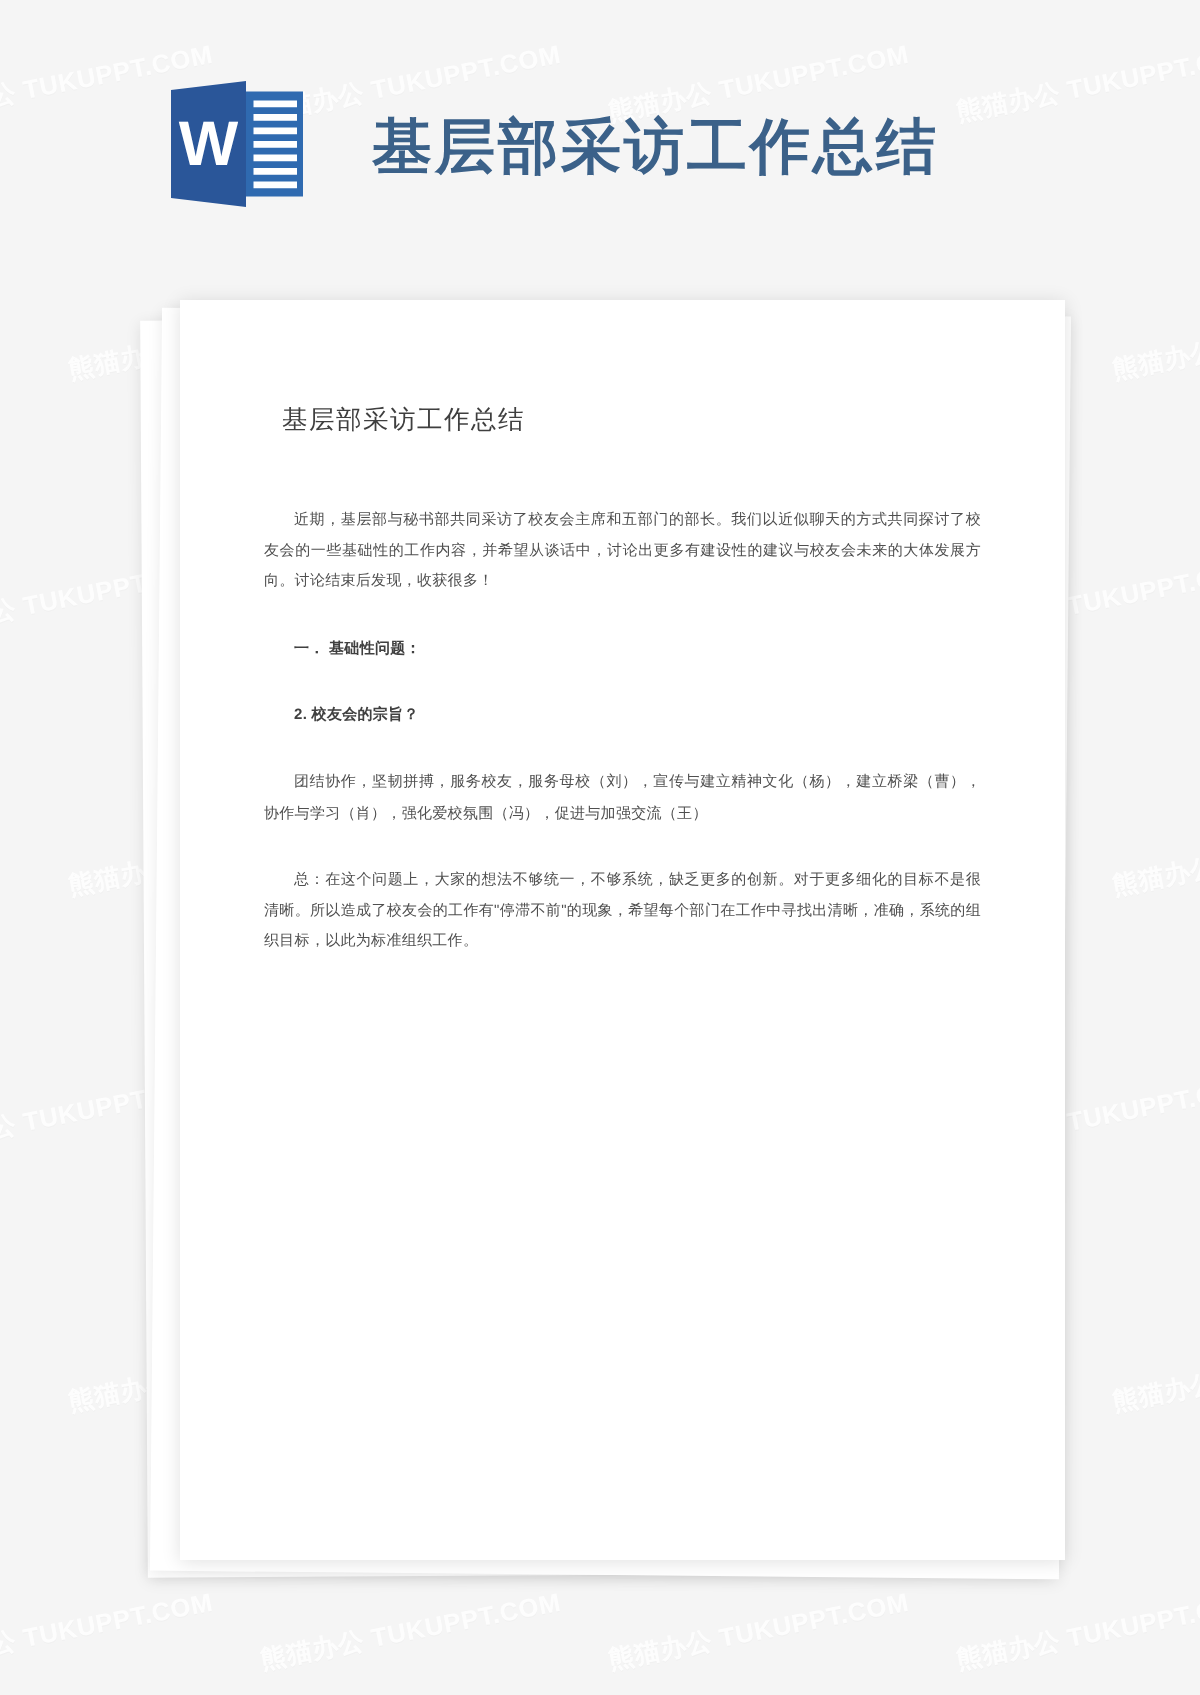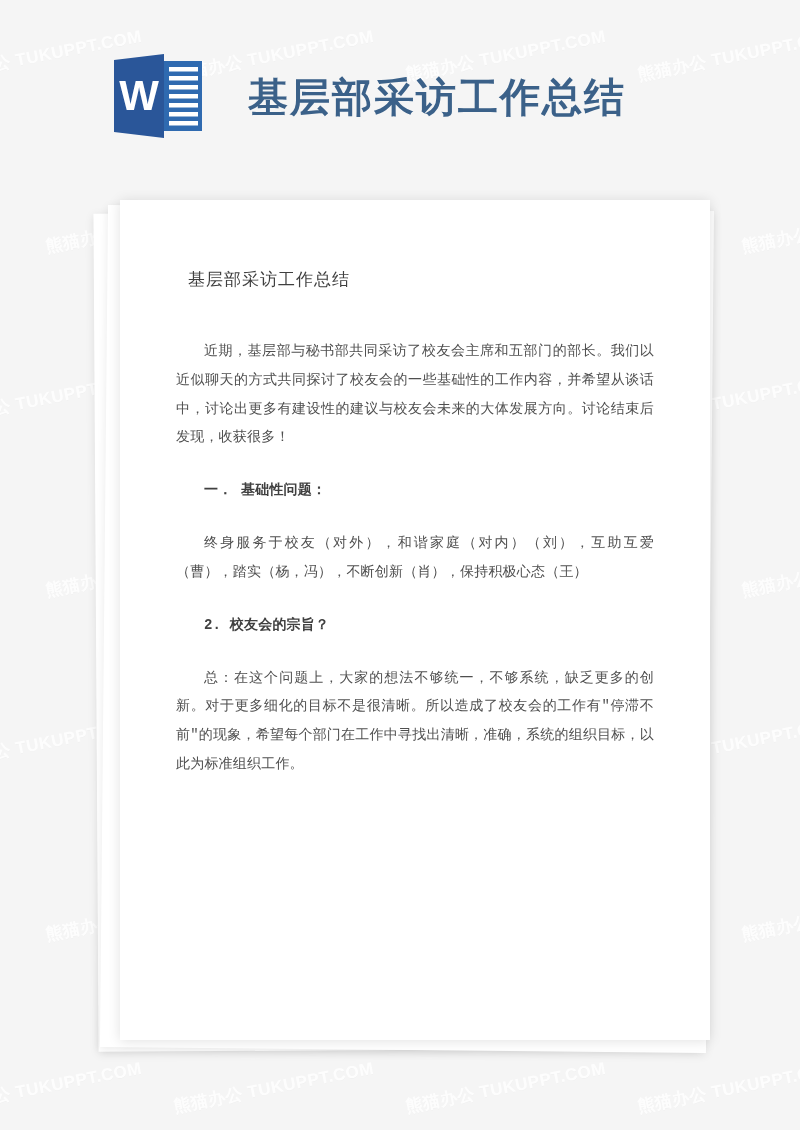--- a/index.html
+++ b/index.html
@@ -110,22 +110,22 @@
   }
   #content-heading {
     font-family: "Liberation Serif", serif;
     font-size: 17px;
     color: #3f3f3f;
     margin: 0 0 46px 12px;
     letter-spacing: 1px;
     font-weight: normal;
   }
   .para {
-    font-family: Liberation Mono, monospace;
-    font-size: 14px;
+    font-family: Liberation Sans, sans-serif;
+    font-size: 10px;
     line-height: 2.06;
     color: #4f4f4f;
     margin: 0 0 24px 0;
     text-align: justify;
     text-justify: inter-ideograph;
     letter-spacing: 0.2px;
   }
   .para.indent {
     text-indent: 2em;
   }
@@ -195,18 +195,18 @@
 
 <div class="sheet" id="sheet-back-2"></div>
 <div class="sheet" id="sheet-back-1"></div>
 
 <div class="sheet" id="sheet-main">
   <div id="page-content">
     <div id="content-heading">基层部采访工作总结</div>
     <div id="paragraph-container">
         <div class="para indent">近期，基层部与秘书部共同采访了校友会主席和五部门的部长。我们以近似聊天的方式共同探讨了校友会的一些基础性的工作内容，并希望从谈话中，讨论出更多有建设性的建议与校友会未来的大体发展方向。讨论结束后发现，收获很多！</div>
         <div class="para section">一． 基础性问题：</div>
-        <div class="para indent">终身服务于校友（对外），和谐家庭（对内）（刘），互助互爱（曹），踏实（杨，冯），不断创新（肖），保持积极心态（王）</div>
         <div class="para section">2. 校友会的宗旨？</div>
+        <div class="para indent">团结协作，坚韧拼搏，服务校友，服务母校（刘），宣传与建立精神文化（杨），建立桥梁（曹），协作与学习（肖），强化爱校氛围（冯），促进与加强交流（王）</div>
         <div class="para indent">总：在这个问题上，大家的想法不够统一，不够系统，缺乏更多的创新。对于更多细化的目标不是很清晰。所以造成了校友会的工作有"停滞不前"的现象，希望每个部门在工作中寻找出清晰，准确，系统的组织目标，以此为标准组织工作。</div>
       </div>
   </div>
 </div>
 
 </body></html>

